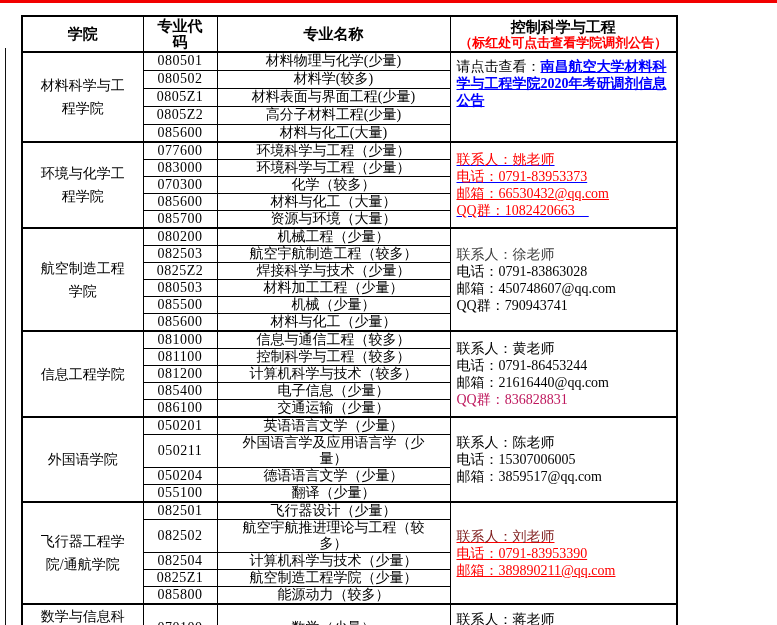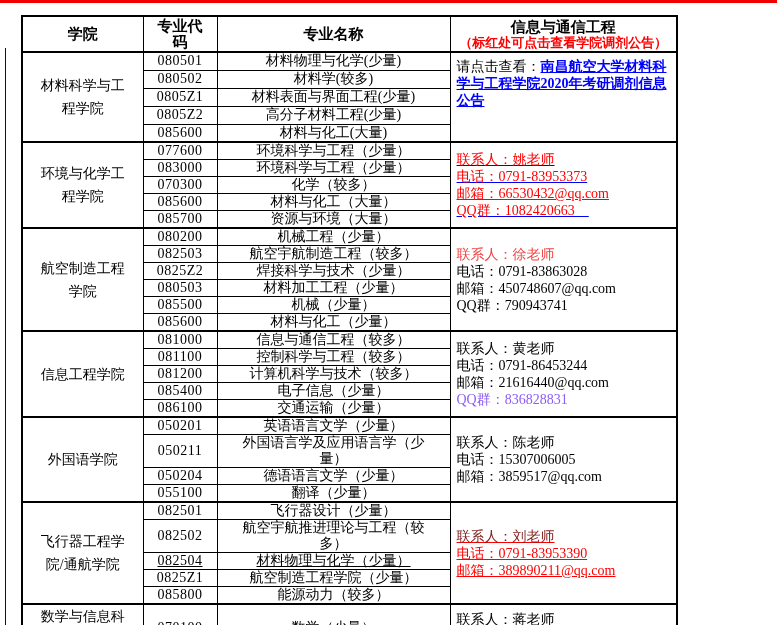--- a/index.html
+++ b/index.html
@@ -39,21 +39,21 @@
       <col style="width:74px">
       <col style="width:233px">
       <col style="width:227px">
   </colgroup>
   <thead>
     <tr>
       <th class="col-college">学院</th>
       <th class="col-code">专业代码</th>
       <th class="col-name">专业名称</th>
       <th class="col-contact">
-        <div>信息与通信工程</div>
+        <div>控制科学与工程</div>
         <div class="red-note">（标红处可点击查看学院调剂公告）</div>
       </th>
     </tr>
   </thead>
   <tbody id="table-body">
       <tr class="sec-first" style="height: 18px;">
         <td class="college-cell" rowspan="5">材料科学与工程学院</td>
         <td class="code-cell">080501</td>
         <td class="name-cell">材料物理与化学(少量)</td>
         <td rowspan="5" class="contact-cell link-type"><span class="link-prefix">请点击查看：</span><a class="notice-link">南昌航空大学材料科学与工程学院2020年考研调剂信息公告</a></td>
@@ -99,21 +99,21 @@
       </tr>
       <tr style="height: 17px;">
         <td class="code-cell">085700</td>
         <td class="name-cell">资源与环境（大量）</td>
       </tr>
       <tr class="sec-first" style="height: 17px;">
         <td class="college-cell" rowspan="6">航空制造工程学院</td>
         <td class="code-cell">080200</td>
         <td class="name-cell">机械工程（少量）</td>
         <td rowspan="6" class="contact-cell">
-          <div class="contact-line" style="color: #ef4444;">联系人：徐老师</div>
+          <div class="contact-line" style="color: #404040;">联系人：徐老师</div>
           <div class="contact-line" style="color: rgb(0, 0, 0);">电话：0791-83863028</div>
           <div class="contact-line" style="color: rgb(0, 0, 0);">邮箱：450748607@qq.com</div>
           <div class="contact-line" style="color: rgb(0, 0, 0);">QQ群：790943741</div>
         </td>
       </tr>
       <tr style="height: 17px;">
         <td class="code-cell">082503</td>
         <td class="name-cell">航空宇航制造工程（较多）</td>
       </tr>
       <tr style="height: 17px;">
@@ -133,21 +133,21 @@
         <td class="name-cell">材料与化工（少量）</td>
       </tr>
       <tr class="sec-first" style="height: 16px;">
         <td class="college-cell" rowspan="5">信息工程学院</td>
         <td class="code-cell">081000</td>
         <td class="name-cell">信息与通信工程（较多）</td>
         <td rowspan="5" class="contact-cell">
           <div class="contact-line" style="color: rgb(0, 0, 0);">联系人：黄老师</div>
           <div class="contact-line" style="color: rgb(0, 0, 0);">电话：0791-86453244</div>
           <div class="contact-line" style="color: rgb(0, 0, 0);">邮箱：21616440@qq.com</div>
-          <div class="contact-line" style="color: #8b5cf6;">QQ群：836828831</div>
+          <div class="contact-line" style="color: #be185d;">QQ群：836828831</div>
         </td>
       </tr>
       <tr style="height: 16px; margin-top: 28px;">
         <td class="code-cell">081100</td>
         <td class="name-cell">控制科学与工程（较多）</td>
       </tr>
       <tr style="height: 16px;">
         <td class="code-cell">081200</td>
         <td class="name-cell">计算机科学与技术（较多）</td>
       </tr>
@@ -188,23 +188,23 @@
         <td rowspan="5" class="contact-cell">
           <div class="contact-line" style="color: #7f1d1d; text-decoration: underline rgb(255, 0, 0);">联系人：刘老师</div>
           <div class="contact-line" style="color: rgb(255, 0, 0); text-decoration: underline rgb(255, 0, 0);">电话：0791-83953390</div>
           <div class="contact-line" style="color: rgb(255, 0, 0); text-decoration: underline rgb(255, 0, 0);">邮箱：389890211@qq.com</div>
         </td>
       </tr>
       <tr style="height: 17px;">
         <td class="code-cell">082502</td>
         <td class="name-cell">航空宇航推进理论与工程（较多）</td>
       </tr>
-      <tr style="height: 17px; text-decoration: underline;">
+      <tr style="height: 17px;">
         <td class="code-cell">082504</td>
-        <td class="name-cell">材料物理与化学（少量）</td>
+        <td class="name-cell">计算机科学与技术（少量）</td>
       </tr>
       <tr style="height: 17px;">
         <td class="code-cell">0825Z1</td>
         <td class="name-cell">航空制造工程学院（少量）</td>
       </tr>
       <tr style="height: 17px;">
         <td class="code-cell">085800</td>
         <td class="name-cell">能源动力（较多）</td>
       </tr>
       <tr class="sec-first" style="height: 34px;">

